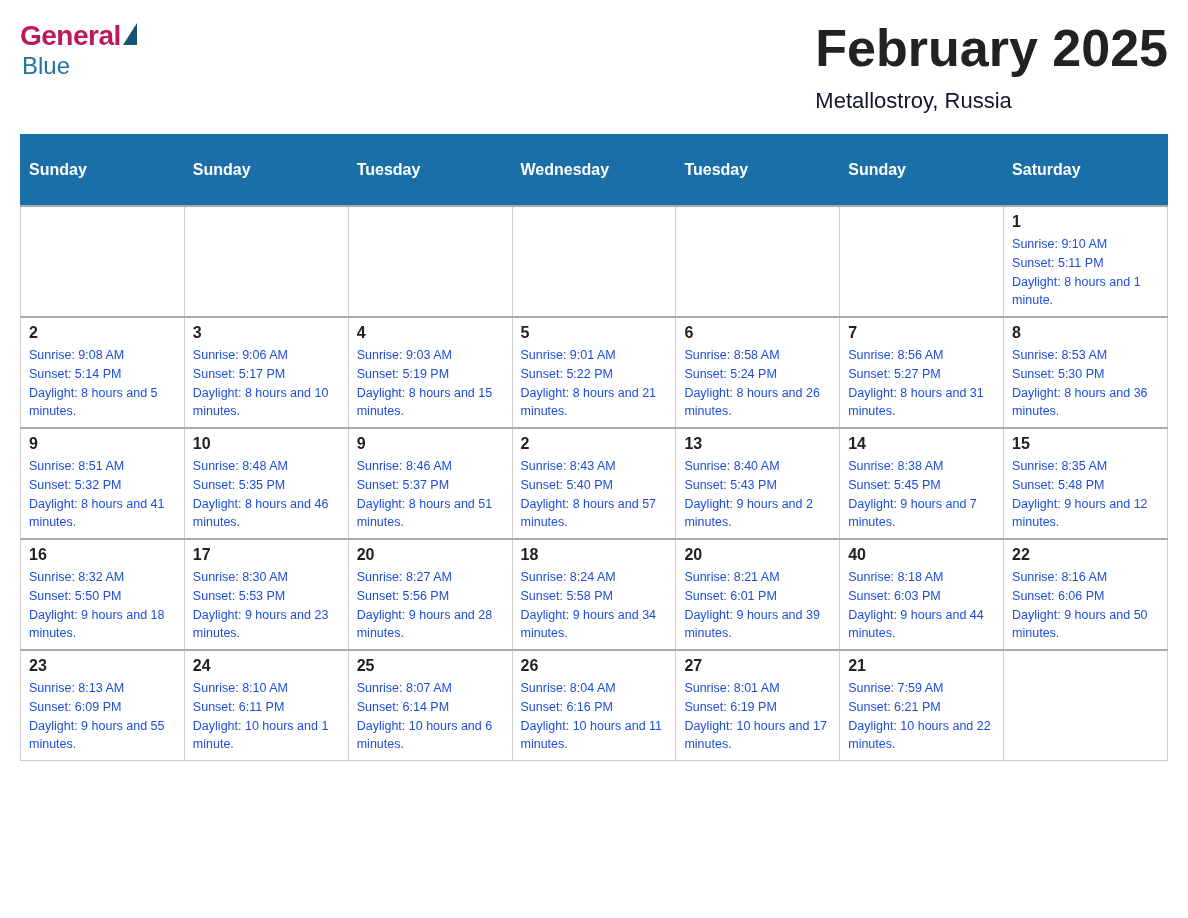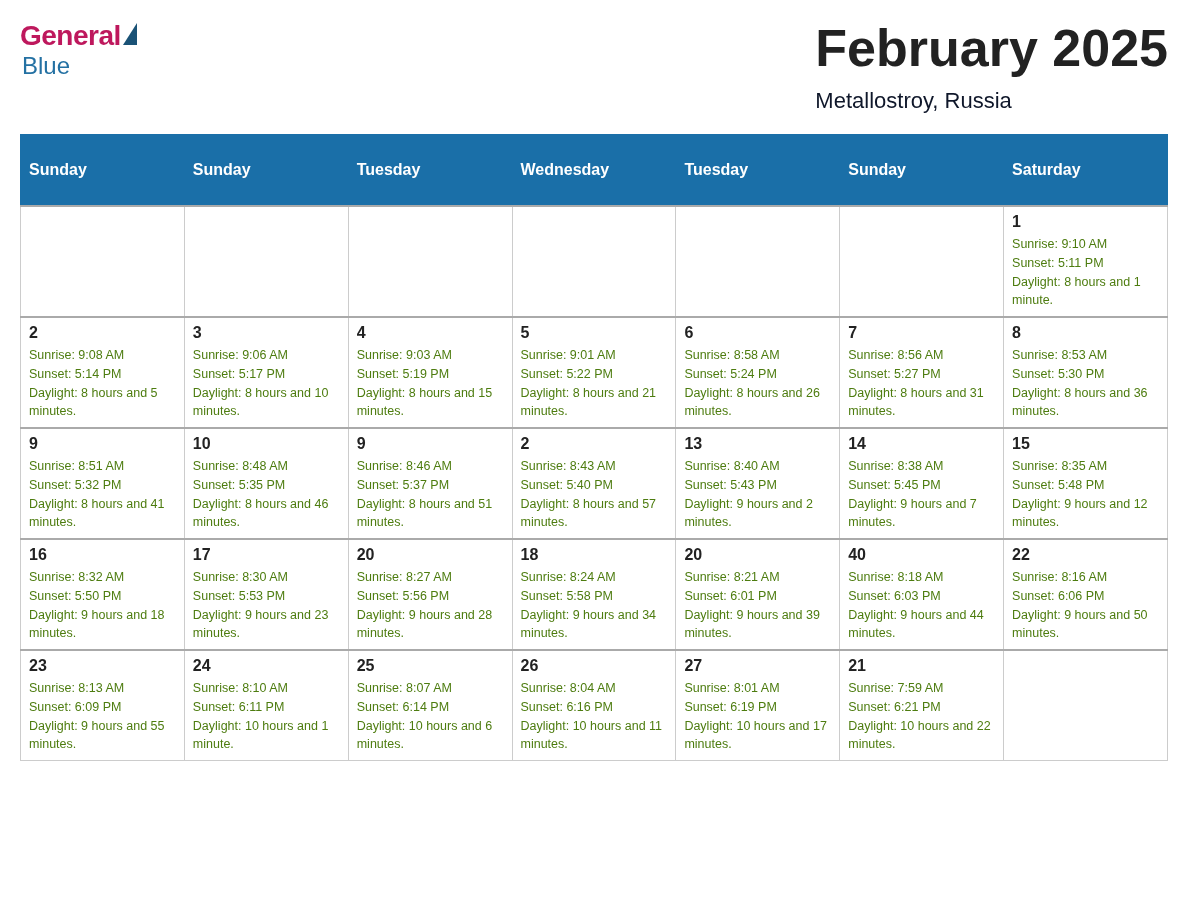--- a/index.html
+++ b/index.html
@@ -83,21 +83,21 @@
     .day-number {
       font-size: 16px;
       font-weight: bold;
       color: #222;
       display: block;
       margin-bottom: 4px;
     }
     .day-info {
       font-size: 12.5px;
       line-height: 1.5;
-      color: #4d7c0f;
+      color: #1d4ed8;
     }
     .empty-cell {
       background: #fff;
     }
     .calendar tr td {
       border-top: 2px solid #aaa;
     }
     .calendar thead tr th {
       border: 1px solid #1a6fa8;
     }

